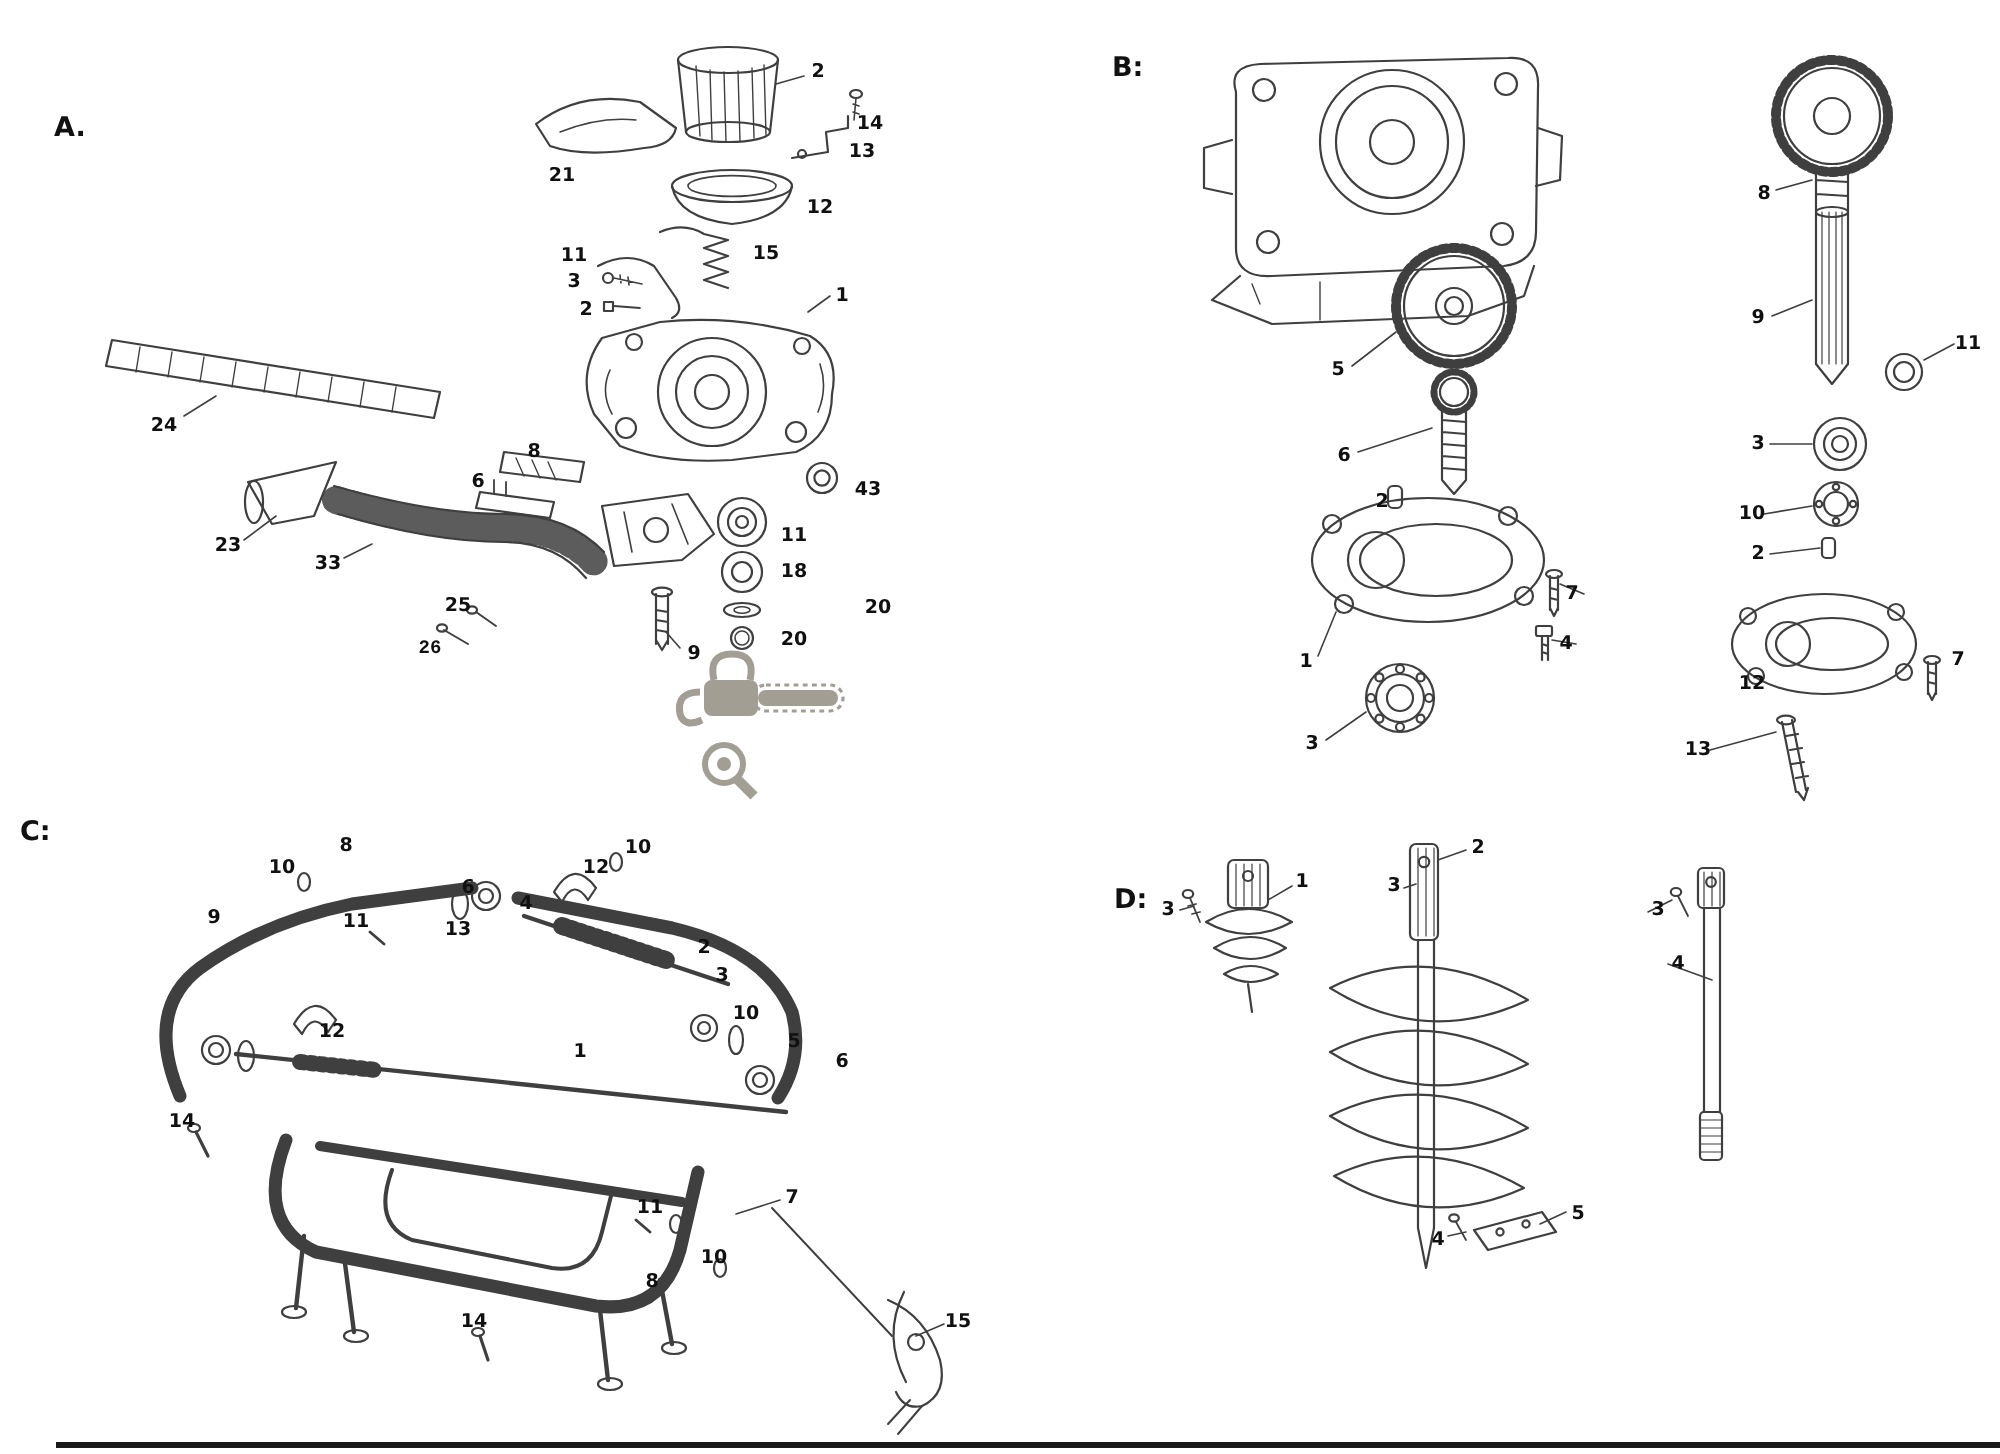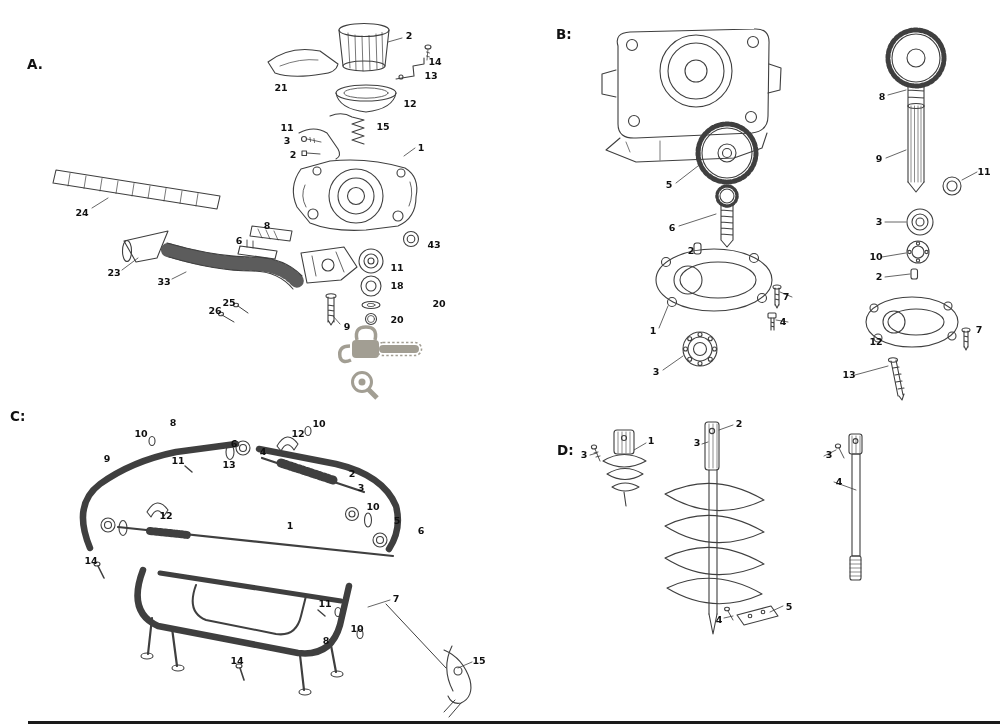--- a/index.html
+++ b/index.html
@@ -375,21 +375,21 @@
       <div class="callout" style="left: 267px; top: 226px;">8</div>
       <div class="callout" style="left: 239px; top: 241px;">6</div>
       <div class="callout" style="left: 434px; top: 245px;">43</div>
       <div class="callout" style="left: 397px; top: 268px;">11</div>
       <div class="callout" style="left: 114px; top: 273px;">23</div>
       <div class="callout" style="left: 164px; top: 282px;">33</div>
       <div class="callout" style="left: 397px; top: 286px;">18</div>
       <div class="callout" style="left: 415px; top: 304px; margin-left: 24px;">20</div>
       <div class="callout" style="left: 397px; top: 320px;">20</div>
       <div class="callout" style="left: 229px; top: 303px;">25</div>
-      <div class="callout" style="left: 215px; top: 311px;">26</div>
+      <div class="callout" style="left: 215px; top: 324px; font-family: Liberation Mono, monospace;">26</div>
       <div class="callout" style="left: 347px; top: 327px;">9</div>
     </div>
   <div class="callout-layer">
       <div class="callout" style="left: 882px; top: 97px;">8</div>
       <div class="callout" style="left: 879px; top: 159px;">9</div>
       <div class="callout" style="left: 984px; top: 172px;">11</div>
       <div class="callout" style="left: 669px; top: 185px;">5</div>
       <div class="callout" style="left: 879px; top: 222px;">3</div>
       <div class="callout" style="left: 672px; top: 228px;">6</div>
       <div class="callout" style="left: 876px; top: 257px;">10</div>

